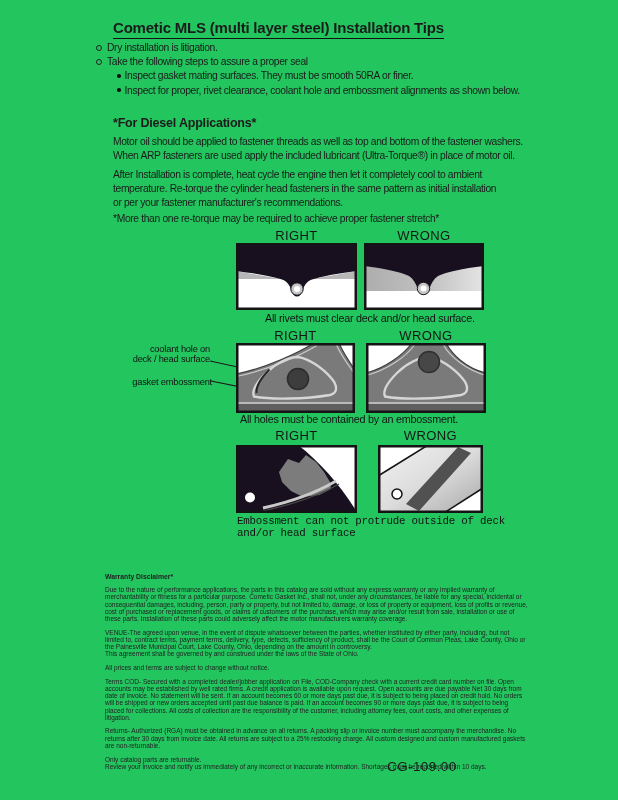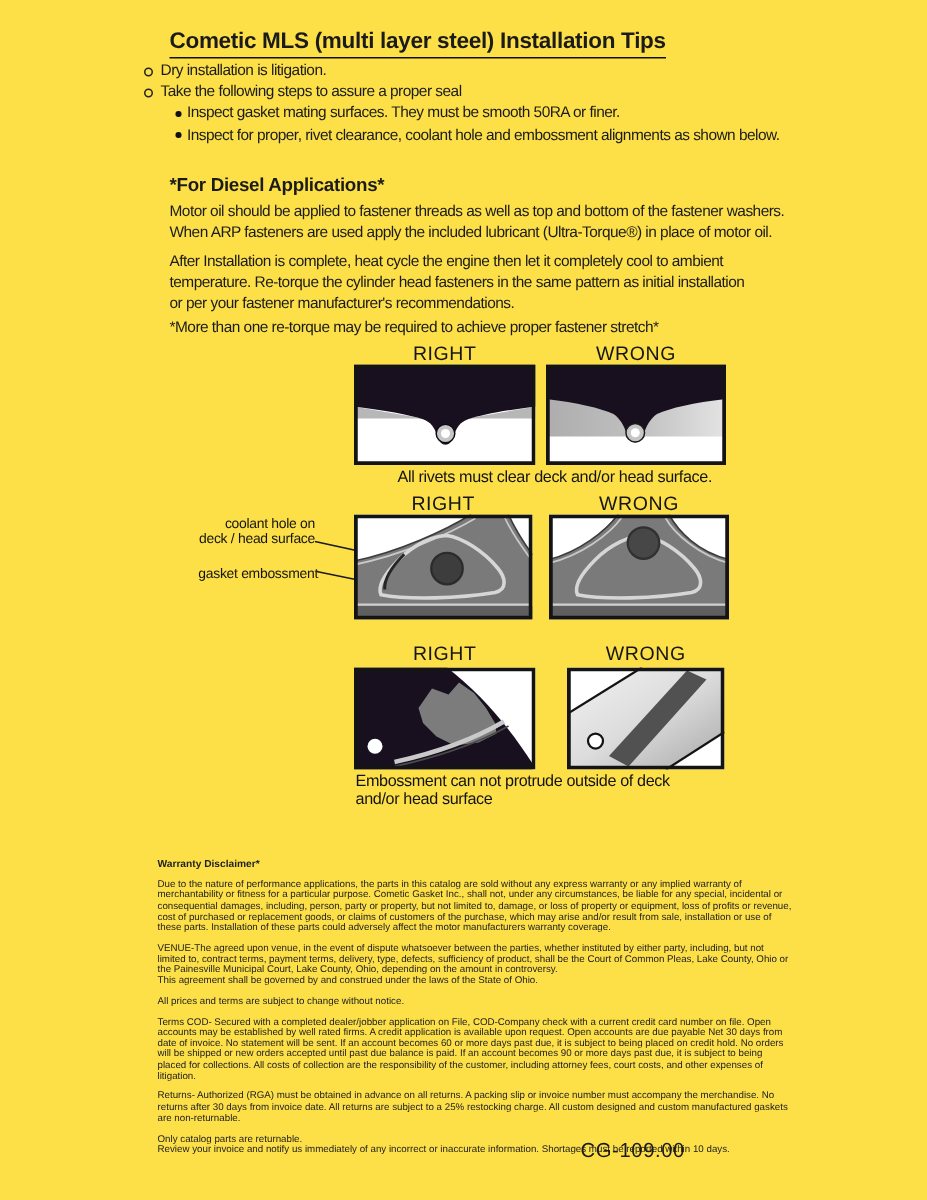--- a/index.html
+++ b/index.html
@@ -1,17 +1,17 @@
 <!DOCTYPE html>
 <html><head>
 <meta charset="utf-8">
 <style>
   html,body{margin:0;padding:0;background:#ffffff;}
   #page{
-    position:relative;width:618px;height:800px;background:#fde047;
+    position:relative;width:618px;height:800px;background:#22c55e;
     font-family:"Liberation Sans","DejaVu Sans",sans-serif;color:#1b1b1b;
     overflow:hidden;
   }
   .abs{position:absolute;}
   .nowrap{white-space:nowrap;}
   
   .title{font-size:15px;font-weight:700;border-bottom:1.6px solid #111;padding-bottom:2px;letter-spacing:-0.2px;}
   
   .body-line{font-size:10.3px;letter-spacing:-0.35px;line-height:14.2px;}
   .bullet-row{display:flex;align-items:flex-start;}
@@ -145,20 +145,21 @@
     <path d="M80,0 L120,0 L120,30 C99,25 86,11 80,0 Z" fill="#ffffff"></path>
     <path d="M80,0 C86,11 99,25 120,30" fill="none" stroke="#3c3c3c" stroke-width="1.1"></path>
     <path d="M77.5,2 C83.5,13 100,27 120,32.5" fill="none" stroke="#c9c9c9" stroke-width="1.2"></path>
     <line x1="0" y1="60" x2="120" y2="60" stroke="#cfcfcf" stroke-width="1.5"></line>
     <rect x="0" y="61" width="120" height="9" fill="#5f5f5f"></rect>
     <path d="M19,53.5 C16.5,48 21,40 31,30 C41,20 54,14 63,14 C73,15.5 87,24 97,36 C102,42 103.5,50 95,52 C71,56 37,57 19,53.5 Z" fill="none" stroke="#d6d6d6" stroke-width="2.4"></path>
     <circle cx="63" cy="19" r="10.5" fill="#474747" stroke="#303030" stroke-width="1.5"></circle>
     <rect x="1.25" y="1.25" width="117.5" height="67.5" fill="none" stroke="#141414" stroke-width="2.5"></rect>
   </svg>
 
+  <div class="abs diag-caption nowrap" style="left:240px;top:413px;">All holes must be contained by an embossment.</div>
 
   <div class="abs diag-label" style="left:236px;top:428px;width:121px;">RIGHT</div>
   <div class="abs diag-label" style="left:378px;top:428px;width:105px;">WRONG</div>
 
   <svg class="abs diagram-box" style="left:236px;top:445px;" width="121" height="68" viewBox="0 0 121 68">
     <rect x="0" y="0" width="121" height="68" fill="#ffffff"></rect>
     <path d="M0,0 H62 C84,17 103,39 119,64 L119,68 H0 Z" fill="#18101f"></path>
     <path d="M43,27 L52,14 L63,18 L70,10 L80,17 L88,27 L94,37 L95,44 L83,50 L67,52 L55,46 L46,37 Z" fill="#7c7c7c"></path>
     <path d="M27,63 C52,57.5 78,49 100,36" fill="none" stroke="#c9c9c9" stroke-width="3"></path>
     <path d="M27,66 C52,60.5 80,52 103,39" fill="none" stroke="#4a4a4a" stroke-width="1.2"></path>
@@ -177,21 +178,21 @@
     <rect x="0" y="0" width="105" height="68" fill="url(#g-band3)"></rect>
     <path d="M0,0 L50,0 L0,31 Z" fill="#ffffff"></path>
     <path d="M50,0 L0,31" fill="none" stroke="#141414" stroke-width="1.5"></path>
     <path d="M105,43 L105,68 L66,68 Z" fill="#ffffff"></path>
     <path d="M105,43 L66,68" fill="none" stroke="#141414" stroke-width="1.5"></path>
     <path d="M80,2 L93,8 L41,66 L28,59 Z" fill="#515151"></path>
     <circle cx="19" cy="49" r="5" fill="#ffffff" stroke="#141414" stroke-width="1.5"></circle>
     <rect x="1.25" y="1.25" width="102.5" height="65.5" fill="none" stroke="#141414" stroke-width="2.5"></rect>
   </svg>
 
-  <div class="abs" style="left:237px;top:515px;">
+  <div class="abs" style="left:237px;top:515px;font-family:Liberation Mono, monospace;">
     <div class="diag-caption nowrap">Embossment can not protrude outside of deck</div>
     <div class="diag-caption nowrap">and/or head surface</div>
   </div>
 
   <div class="abs legal" style="left:105px;top:573px;">
     <div class="lg-head">Warranty Disclaimer*</div>
     <div class="lg-para">Due to the nature of performance applications, the parts in this catalog are sold without any express warranty or any implied warranty of merchantability or fitness for a particular purpose.  Cometic Gasket Inc., shall not, under any circumstances, be liable for any special, incidental or consequential damages, including, person, party or property, but not limited to, damage, or loss of property or equipment, loss of profits or revenue, cost of purchased or replacement goods, or claims of customers of the purchase, which may arise and/or result from sale, installation or use of these parts.  Installation of these parts could adversely affect the motor manufacturers warranty coverage.</div>
     <div class="lg-line">VENUE-The agreed upon venue, in the event of dispute whatsoever between the parties, whether instituted by either party, including, but not limited to, contract terms, payment terms, delivery, type, defects, sufficiency of product, shall be the Court of Common Pleas, Lake County, Ohio or the Painesville Municipal Court, Lake County, Ohio, depending on the amount in controversy.</div>
     <div class="lg-para">This agreement shall be governed by and construed under the laws of the State of Ohio.</div>
     <div class="lg-para">All prices and terms are subject to change without notice.</div>

